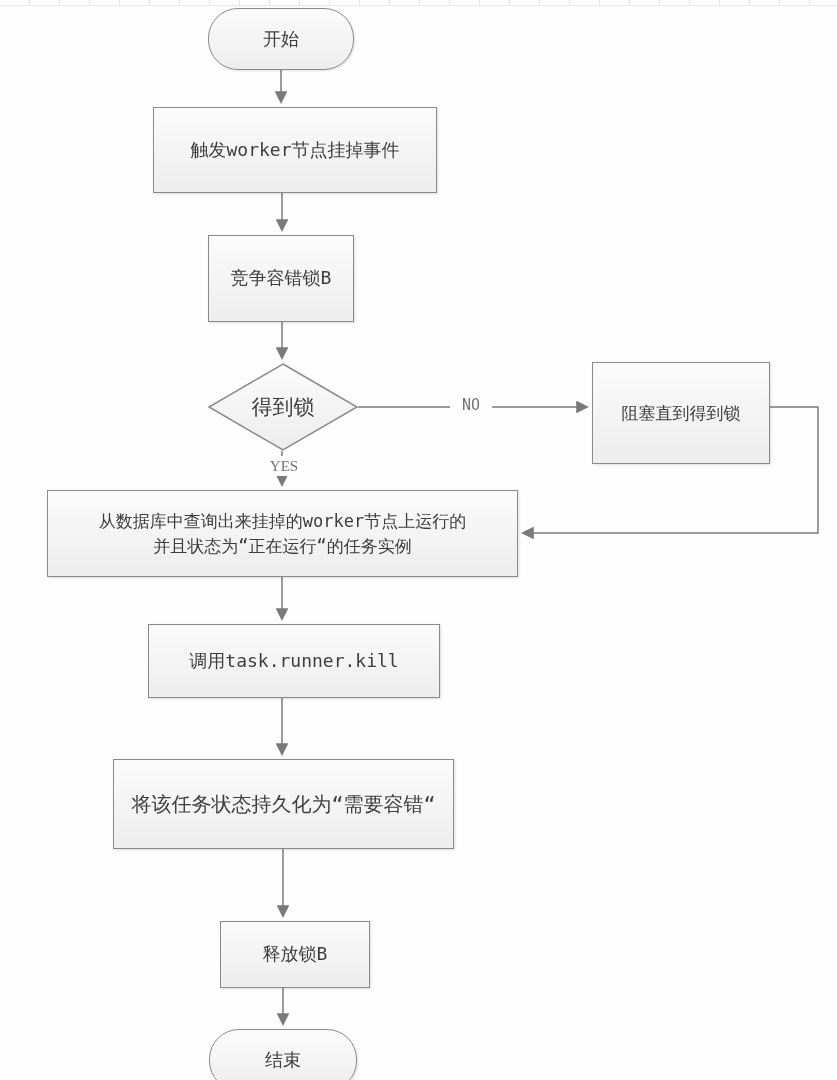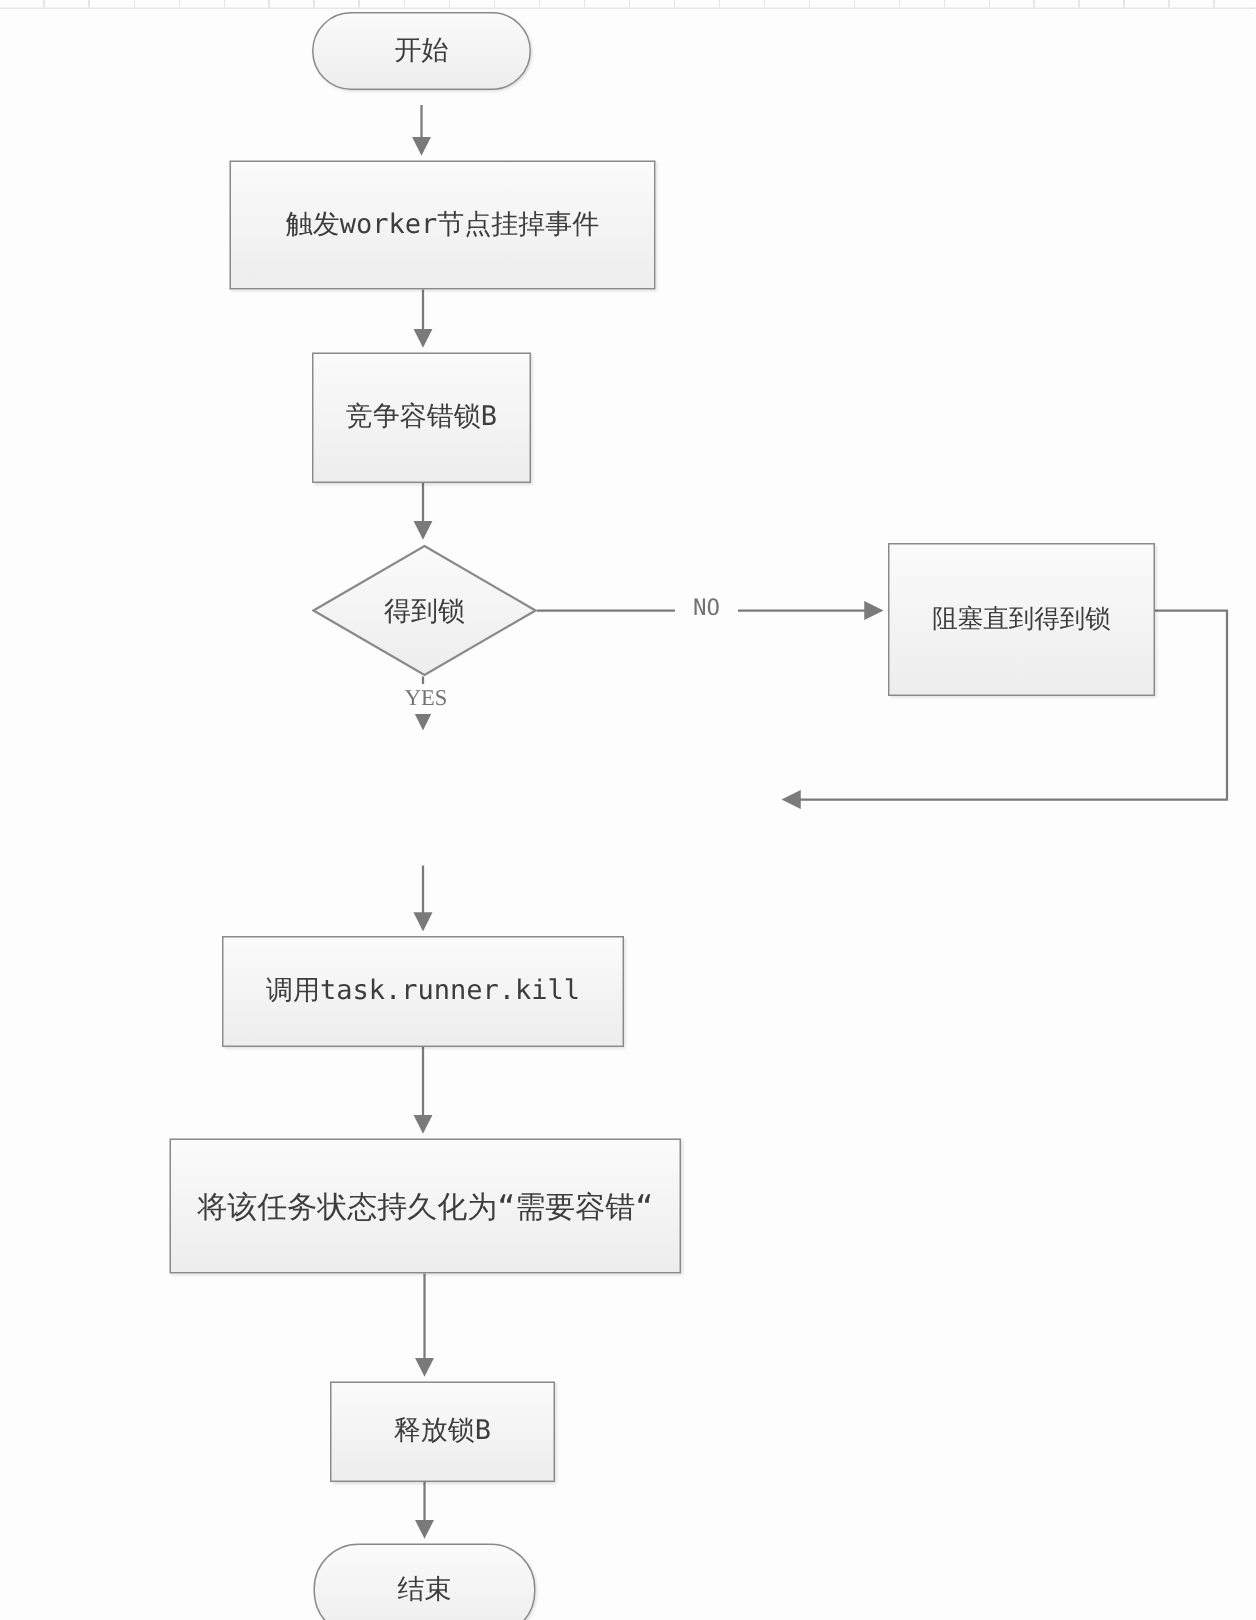--- a/index.html
+++ b/index.html
@@ -42,43 +42,43 @@
     text-align: center;
     background: linear-gradient(180deg, #fbfbfb 0%, #ededed 100%);
     border: 1.5px solid #8a8a8a;
     box-shadow: 1px 1px 2px rgba(0,0,0,0.12);
     color: #3d3d3d;
     font-size: 18px;
     line-height: 1.45;
   }
   .terminal { border-radius: 30px; }
 
-  #n-start   { left: 208px; top: 8px;    width: 146px; height: 52px; }
+  #n-start   { left: 208px; top: 8px;    width: 146px; height: 62px; }
   #n-trigger { left: 153px; top: 107px;  width: 284px; height: 86px; }
   #n-compete { left: 208px; top: 235px;  width: 146px; height: 87px; }
   #n-block   { left: 592px; top: 362px;  width: 178px; height: 102px; font-size: 17px; }
   #n-query   { left: 47px;  top: 490px;  width: 471px; height: 87px; font-size: 17px; }
-  #n-kill    { left: 148px; top: 624px;  width: 268px; height: 74px; }
+  #n-kill    { left: 148px; top: 624px;  width: 292px; height: 74px; }
   #n-persist { left: 113px; top: 759px;  width: 341px; height: 90px; font-size: 20px; }
   #n-release { left: 220px; top: 921px;  width: 150px; height: 67px; }
   #n-end     { left: 209px; top: 1029px; width: 148px; height: 62px; }
 
   
   .diamond {
     position: absolute;
     left: 208px; top: 363px;
     width: 150px; height: 88px;
     background: none;
     border: none;
     box-shadow: none;
     display: flex;
     align-items: center;
     justify-content: center;
     color: #3d3d3d;
-    font-size: 18px;
+    font-size: 21px;
   }
   .diamond svg {
     position: absolute;
     inset: 0;
   }
   .diamond .label {
     position: relative;
     z-index: 1;
   }
   .edge-label {
@@ -142,20 +142,26 @@
       </defs>
       <polygon points="75,1 149,44 75,87 1,44" fill="url(#dg)" stroke="#8a8a8a" stroke-width="1.5"></polygon>
     </svg>
     <span class="label">得到锁</span>
   </div>
 
   <div class="node" id="n-block">
     <span>阻塞直到得到锁</span>
   </div>
 
+  <div class="node" id="n-query">
+    <span>
+      <span>从数据库中查询出来挂掉的worker节点上运行的</span><br>
+      <span>并且状态为“正在运行“的任务实例</span>
+    </span>
+  </div>
 
   <div class="node" id="n-kill">
     <span>调用task.runner.kill</span>
   </div>
 
   <div class="node" id="n-persist">
     <span>将该任务状态持久化为“需要容错“</span>
   </div>
 
   <div class="node" id="n-release">

